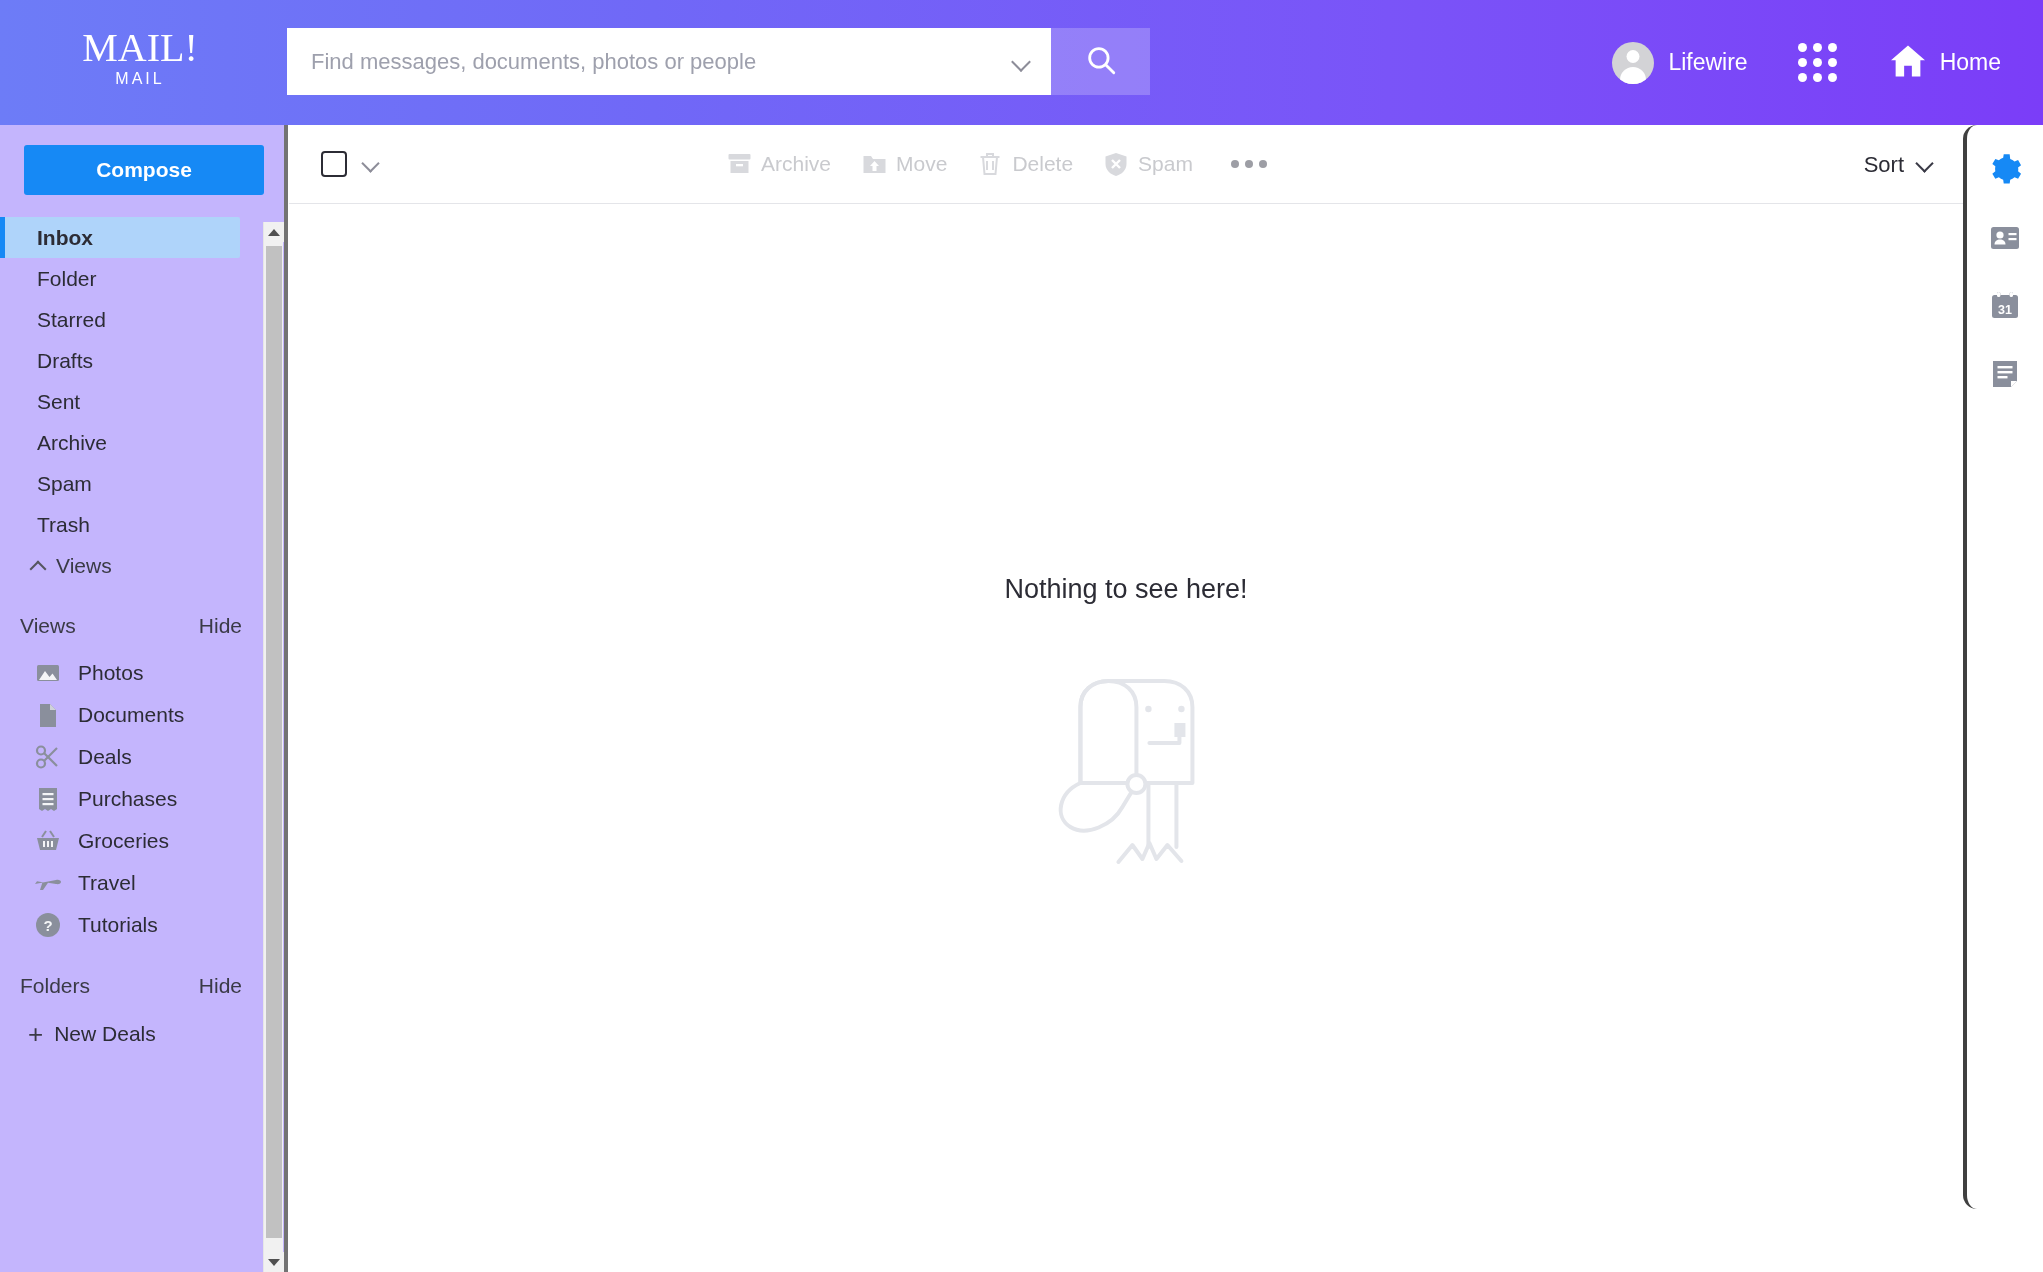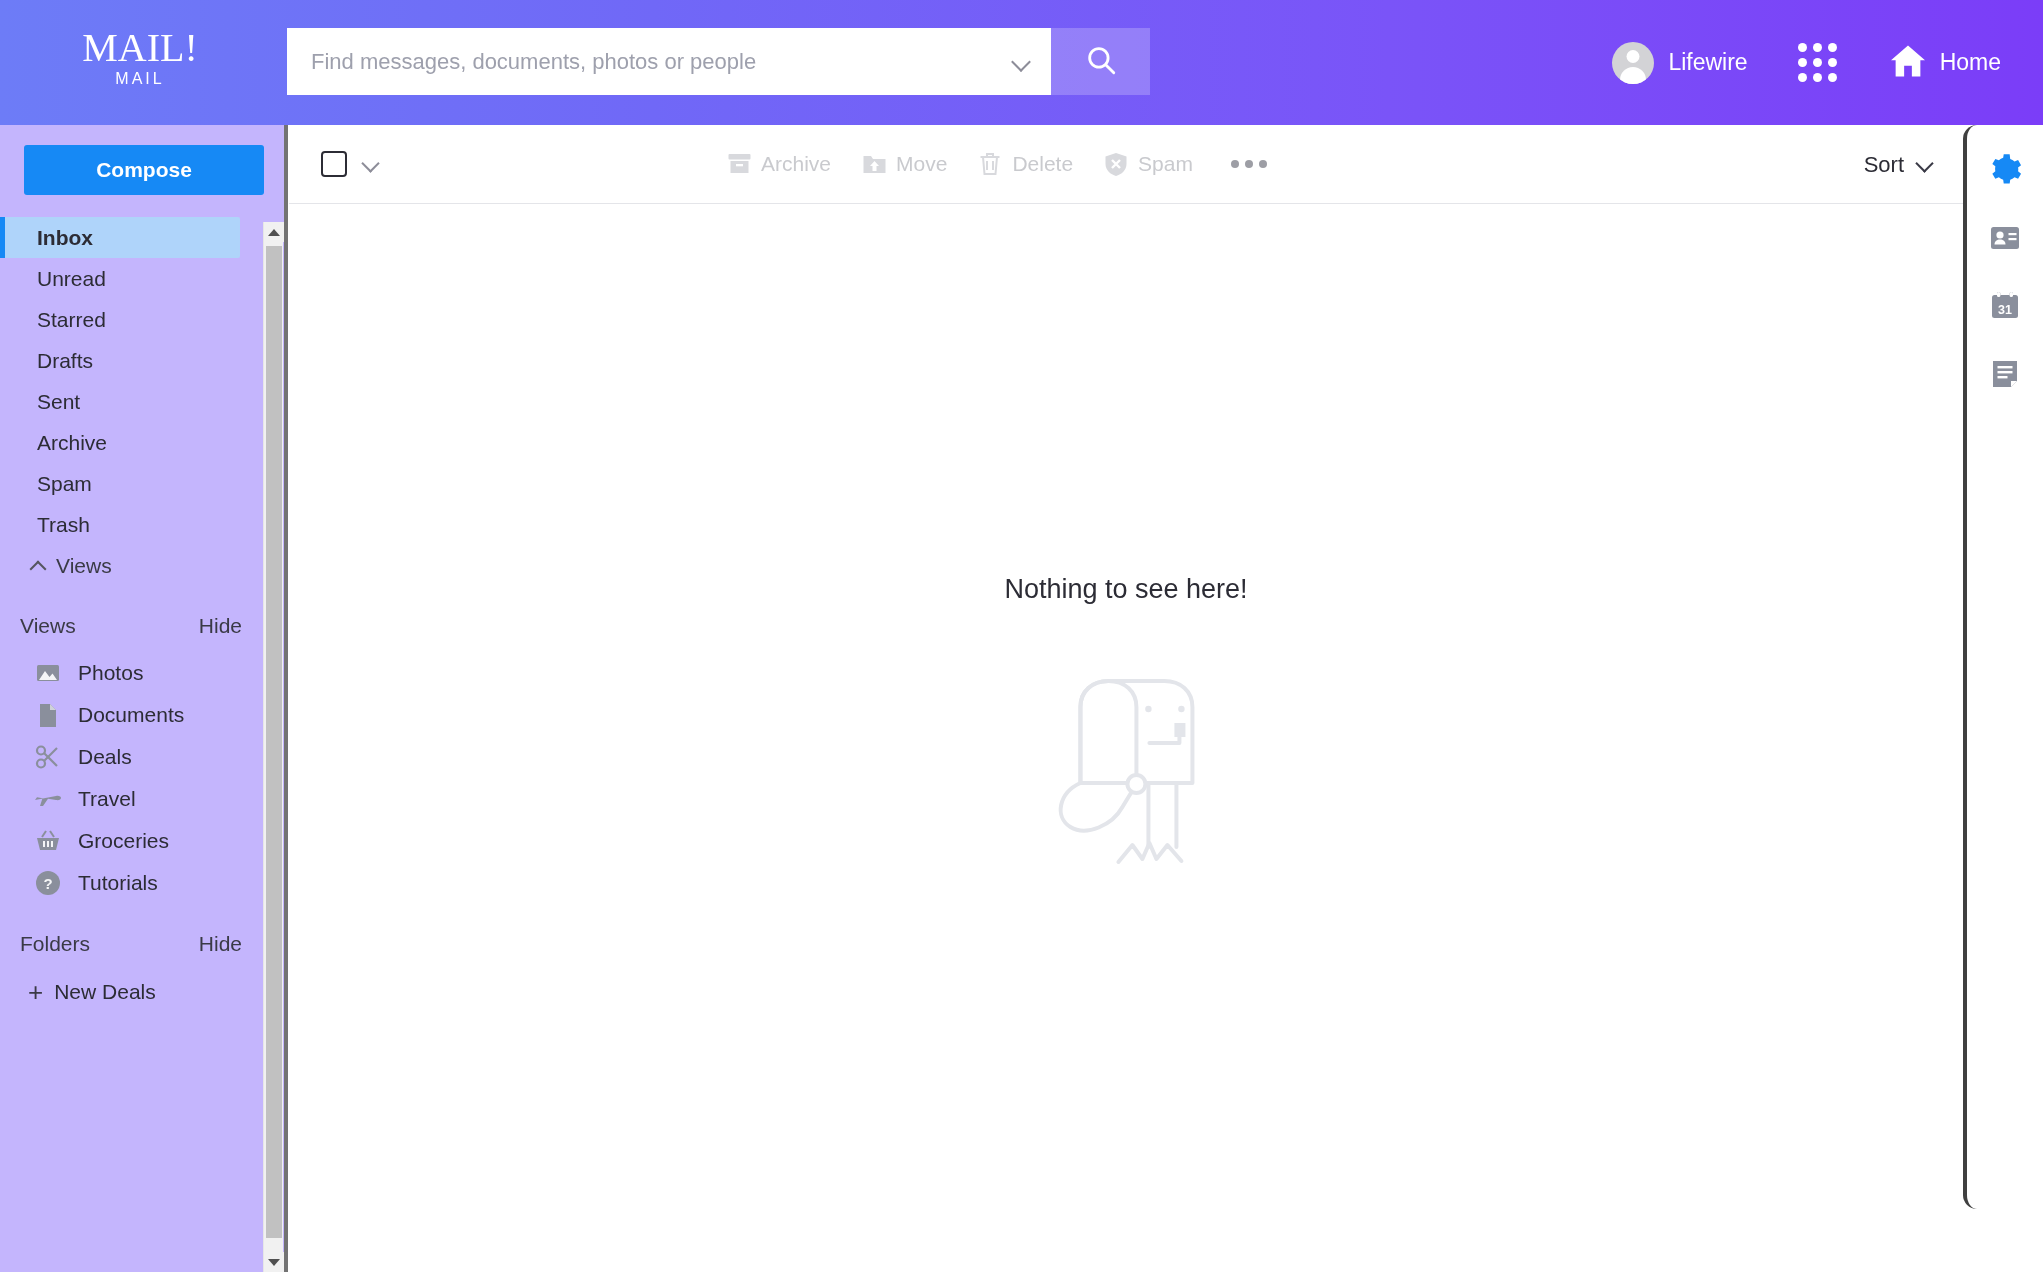--- a/index.html
+++ b/index.html
@@ -292,21 +292,21 @@
   </div>
 
   <div class="sidebar">
     <button class="compose">Compose</button>
 
     <div class="folders">
       <div class="fitem active">
         <span>Inbox</span>
       </div>
       <div class="fitem">
-        <span>Unread</span>
+        <span>Folder</span>
       </div>
       <div class="fitem">
         <span>Starred</span>
       </div>
       <div class="fitem">
         <span>Drafts</span>
       </div>
       <div class="fitem">
         <span>Sent</span>
       </div>
@@ -355,38 +355,49 @@
             <circle cx="6" cy="19.5" r="4"></circle>
               <circle cx="6" cy="6.5" r="4"></circle>
             <line x1="9" y1="17" x2="22" y2="4"></line>
               <line x1="9" y1="9" x2="22" y2="22"></line>
           </svg>
         </span>
         <span>Deals</span>
       </div>
       <div class="vitem">
         <span class="vicon">
-          <svg width="28" height="20" viewBox="0 0 28 20" fill="#8a8f9c">
-            <path d="M1 11 L22 7 C25 6.4 27 7.5 27 9 C27 10.5 25 11.6 22 11 L14 9.8 L9 17 L6 17 L8.5 9.2 L3 8.3 Z"></path>
-          </svg>
-        </span>
-        <span>Travel</span>
+          <svg width="22" height="25" viewBox="0 0 22 25" fill="#8a8f9c">
+            <path d="M2 1 H20 V22 L17 24 L14 22 L11 24 L8 22 L5 24 L2 22 Z"></path>
+            <rect x="5.5" y="6" width="11" height="2.2" fill="#f4f5f7"></rect>
+            <rect x="5.5" y="11" width="11" height="2.2" fill="#f4f5f7"></rect>
+            <rect x="5.5" y="16" width="11" height="2.2" fill="#f4f5f7"></rect>
+          </svg>
+        </span>
+        <span>Purchases</span>
       </div>
       <div class="vitem">
         <span class="vicon">
           <svg width="26" height="24" viewBox="0 0 26 24" fill="#8a8f9c">
             <path d="M7 8 L11 2" stroke="#8a8f9c" stroke-width="2" fill="none"></path>
             <path d="M19 8 L15 2" stroke="#8a8f9c" stroke-width="2" fill="none"></path>
             <path d="M2 9 H24 L21 21 H5 Z"></path>
             <rect x="8" y="12" width="2" height="6" fill="#f4f5f7"></rect>
             <rect x="12" y="12" width="2" height="6" fill="#f4f5f7"></rect>
             <rect x="16" y="12" width="2" height="6" fill="#f4f5f7"></rect>
           </svg>
         </span>
         <span>Groceries</span>
+      </div>
+      <div class="vitem">
+        <span class="vicon">
+          <svg width="28" height="20" viewBox="0 0 28 20" fill="#8a8f9c">
+            <path d="M1 11 L22 7 C25 6.4 27 7.5 27 9 C27 10.5 25 11.6 22 11 L14 9.8 L9 17 L6 17 L8.5 9.2 L3 8.3 Z"></path>
+          </svg>
+        </span>
+        <span>Travel</span>
       </div>
       <div class="vitem">
         <span class="vicon">
           <svg width="26" height="26" viewBox="0 0 26 26" fill="#8a8f9c">
             <circle cx="13" cy="13" r="12"></circle>
             <text x="13" y="19" font-size="15" font-weight="bold" text-anchor="middle" fill="#f4f5f7" font-family="Liberation Sans, sans-serif">?</text>
           </svg>
         </span>
         <span>Tutorials</span>
       </div>

